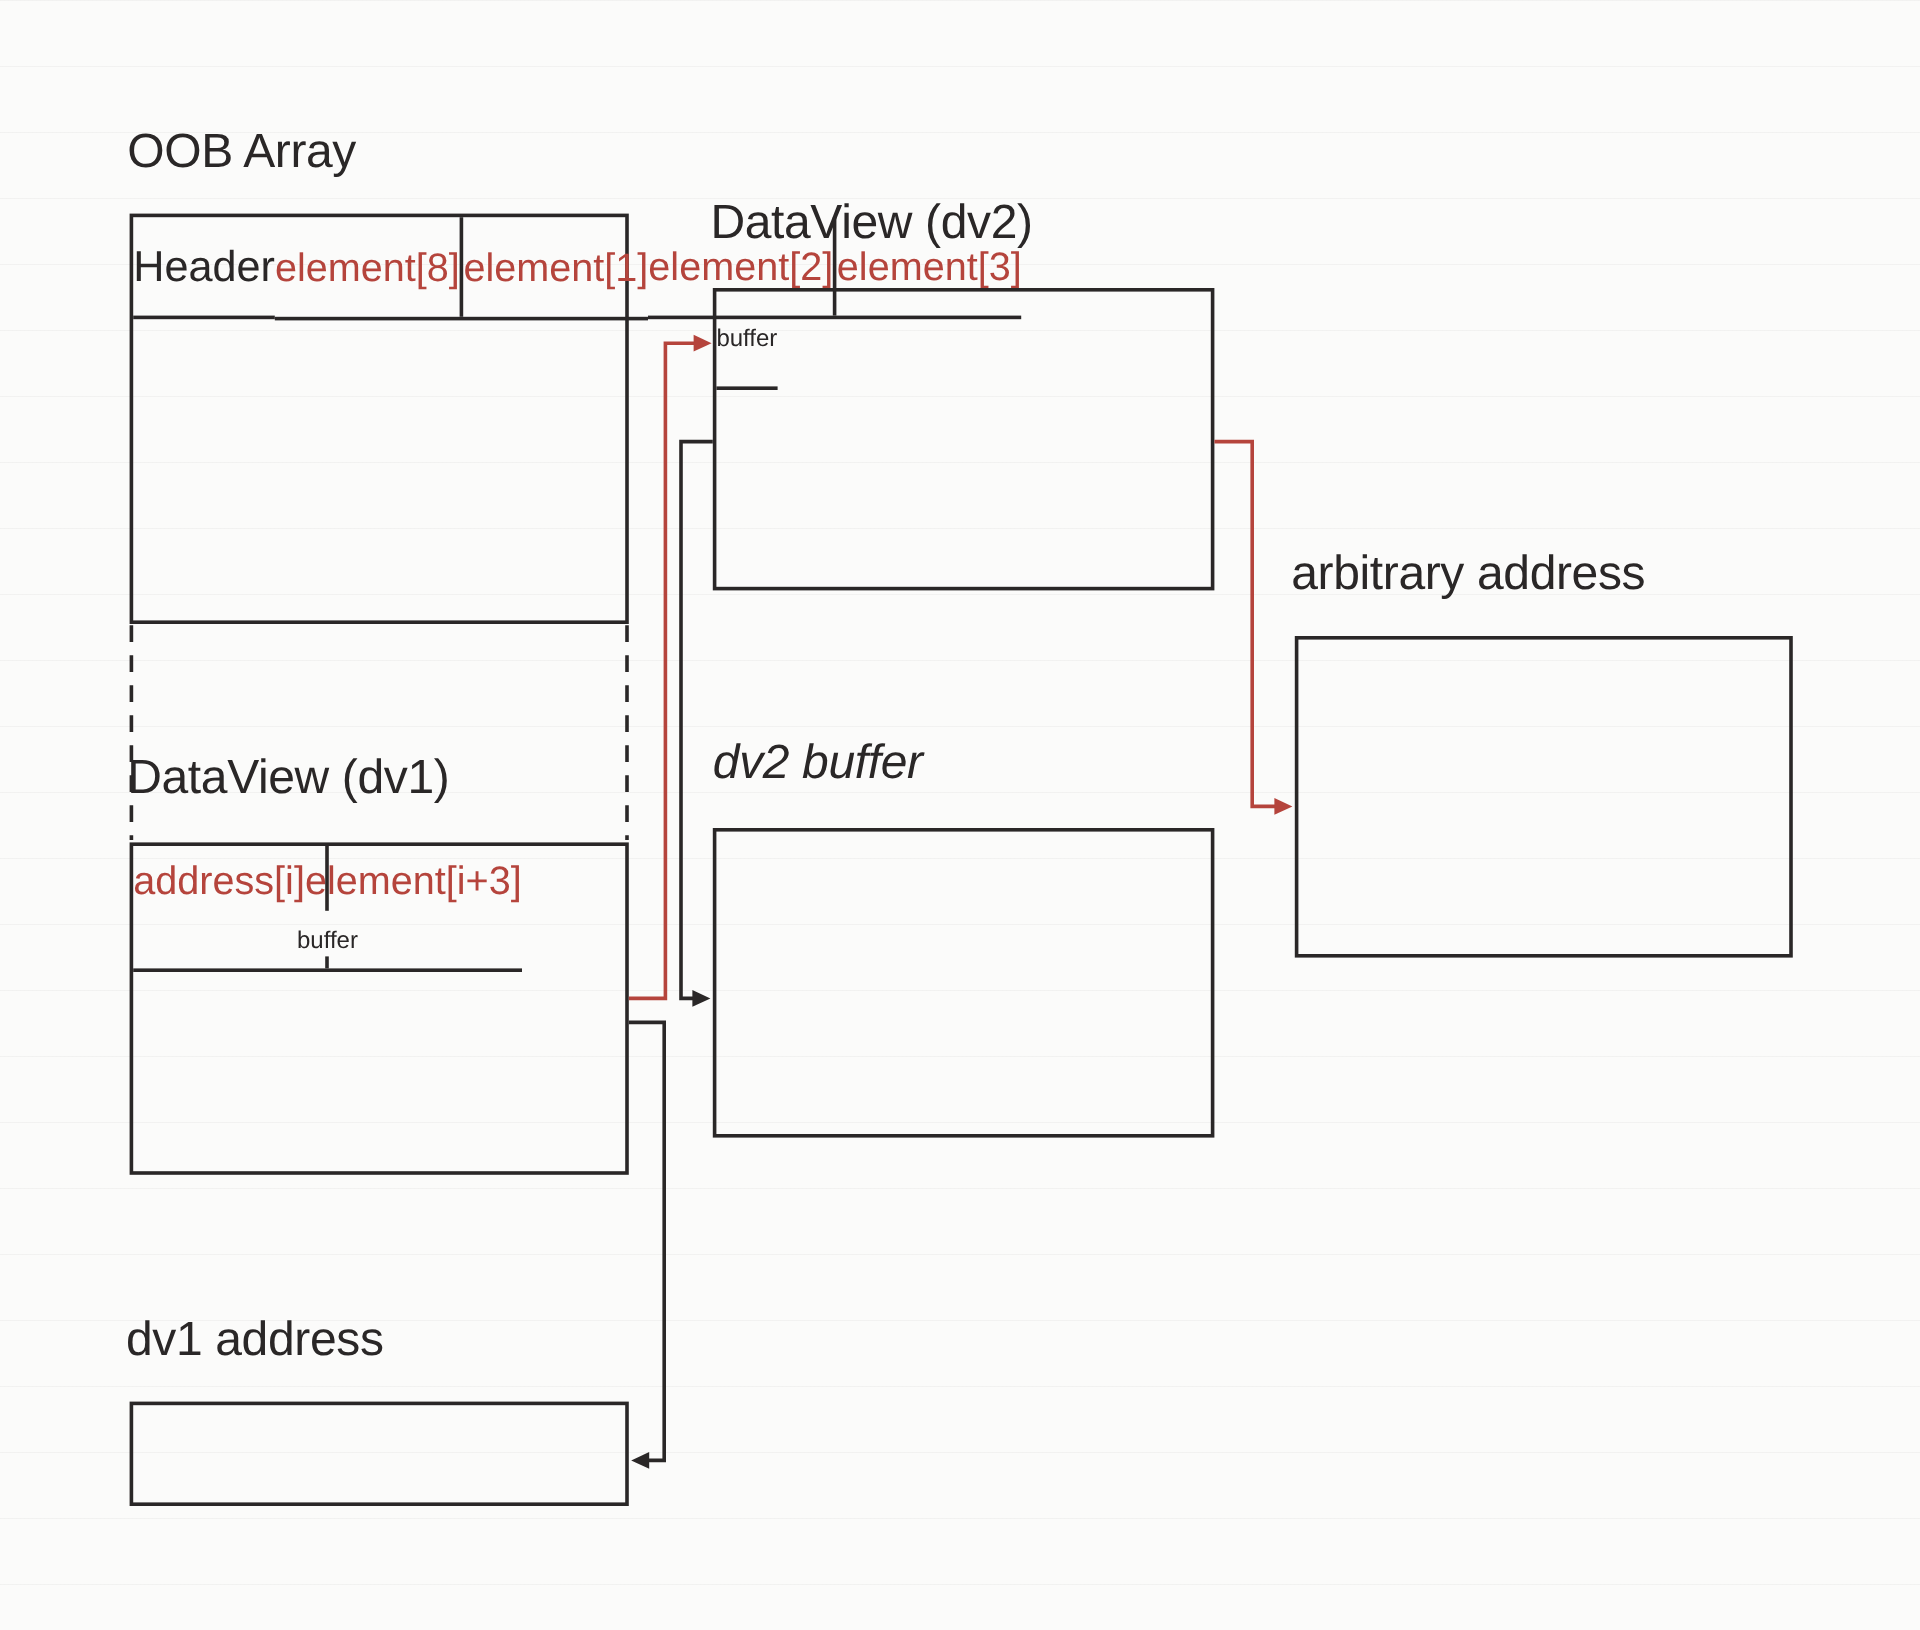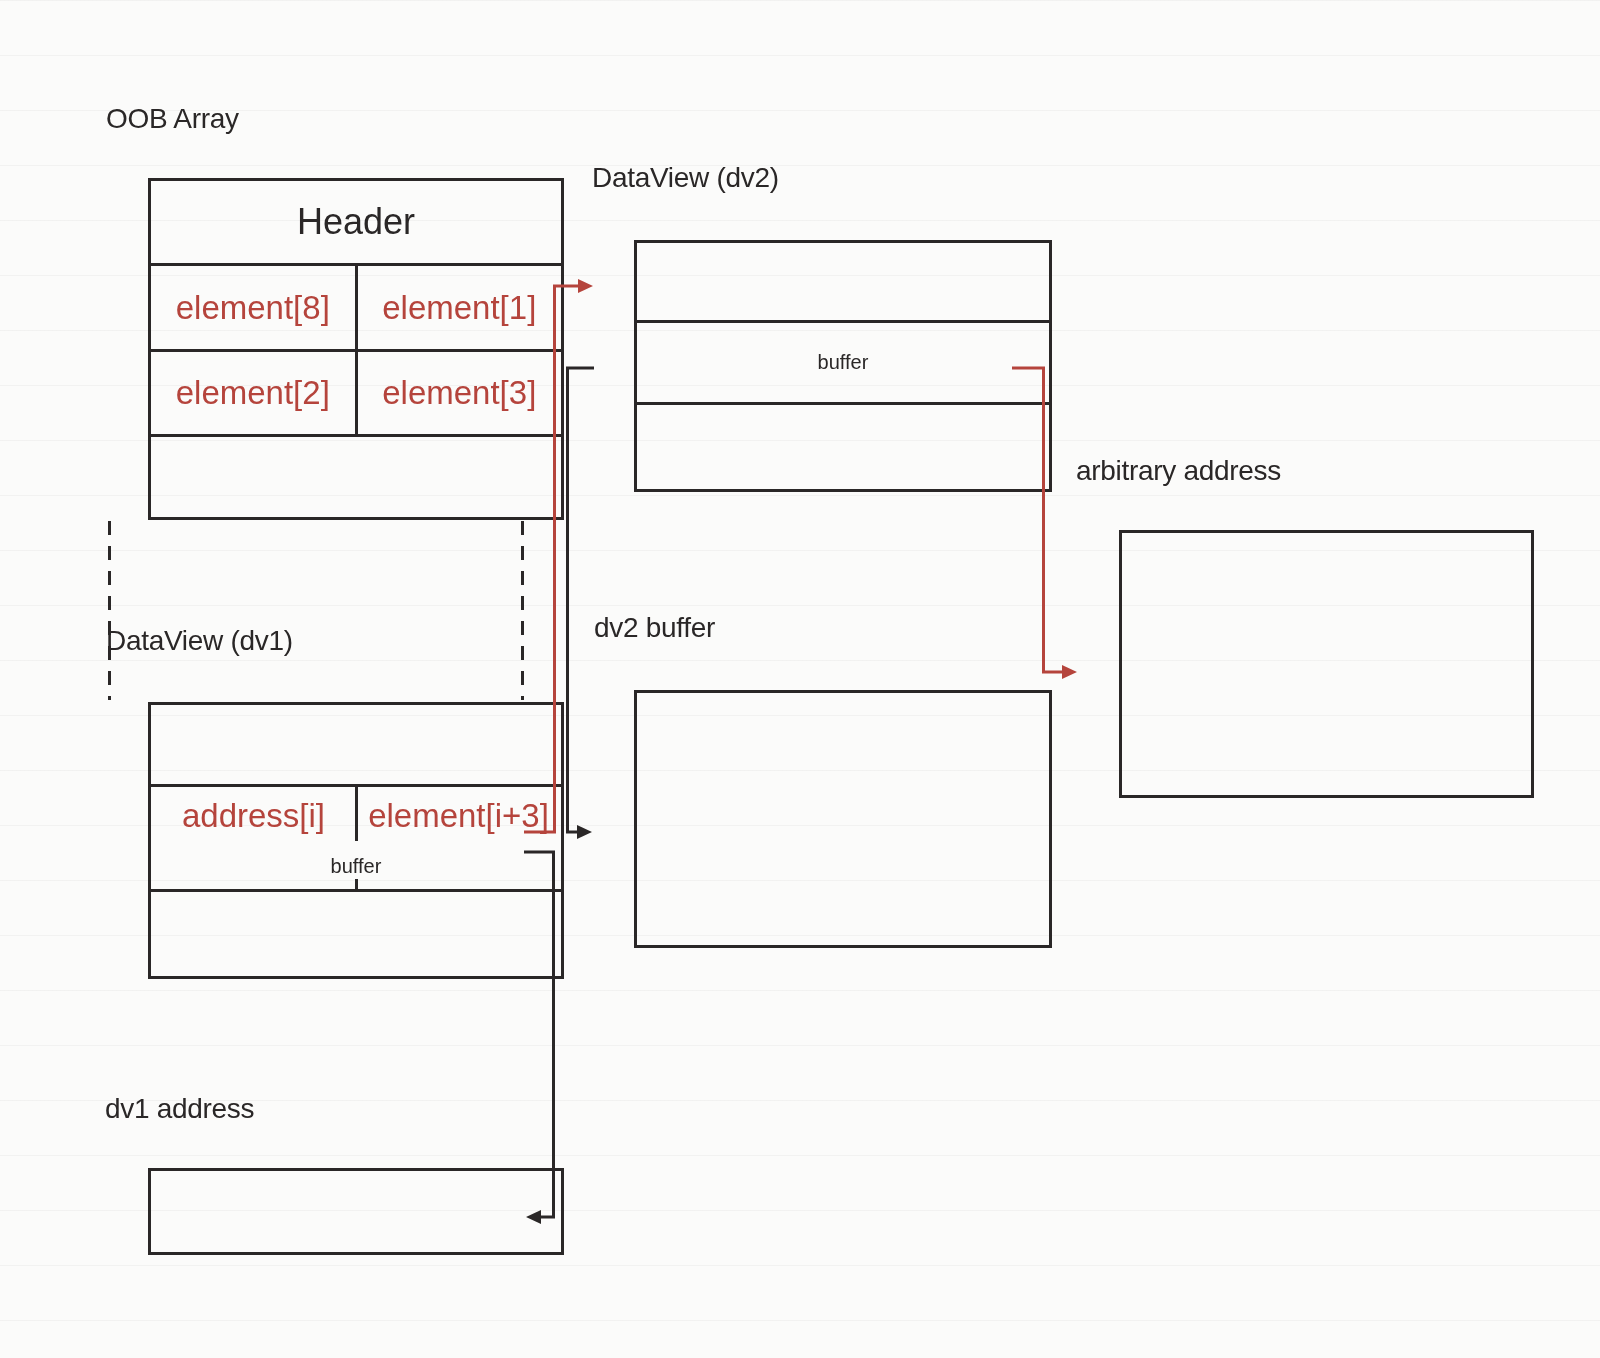--- a/index.html
+++ b/index.html
@@ -19,34 +19,33 @@
     height:1358px;
     overflow:hidden;
     background:
       repeating-linear-gradient(180deg,
         rgba(41,39,39,0.045) 0 1px,
         transparent 1px 55px),
       var(--bg);
   }
   .sec-title{
     position:absolute;
-    font-size:28px;
+    font-size:40px;
     line-height:1.15;
     color:var(--ink);
     letter-spacing:-0.3px;
     white-space:nowrap;
   }
   .box{
     position:absolute;
     border:3px solid var(--ink);
     box-sizing:border-box;
     display:flex;
-    flex-direction:column;
+    flex-direction:row;
     background:transparent;
-    margin-left:40px;
   }
   .row{
     position:relative;
     display:flex;
     align-items:center;
     justify-content:center;
     box-sizing:border-box;
   }
   .row.hline{border-bottom:3px solid var(--ink);}
   .row .cell{
@@ -104,21 +103,21 @@
   }
 </style>
 </head>
 <body>
 
 <div id="canvas">
 
   <div class="sec-title" style="left:106px;top:103px;">OOB Array</div>
   <div class="sec-title" style="left:592px;top:162px;">DataView (dv2)</div>
   <div class="sec-title" style="left:106px;top:625px;">DataView (dv1)</div>
-  <div class="sec-title" style="left:594px;top:612px;">dv2 buffer</div>
+  <div class="sec-title" style="left:594px;top:612px;font-style:italic;">dv2 buffer</div>
   <div class="sec-title" style="left:1076px;top:455px;">arbitrary address</div>
   <div class="sec-title" style="left:105px;top:1093px;">dv1 address</div>
 
   <div class="box" style="left:108px;top:178px;width:416px;height:342px;">
     <div class="row hline" style="height:85px;">
       <span class="cell-text-dark">Header</span>
     </div>
     <div class="row hline" style="height:86px;">
       <div class="cell divided">
         <span class="cell-text-red">element[8]</span>

